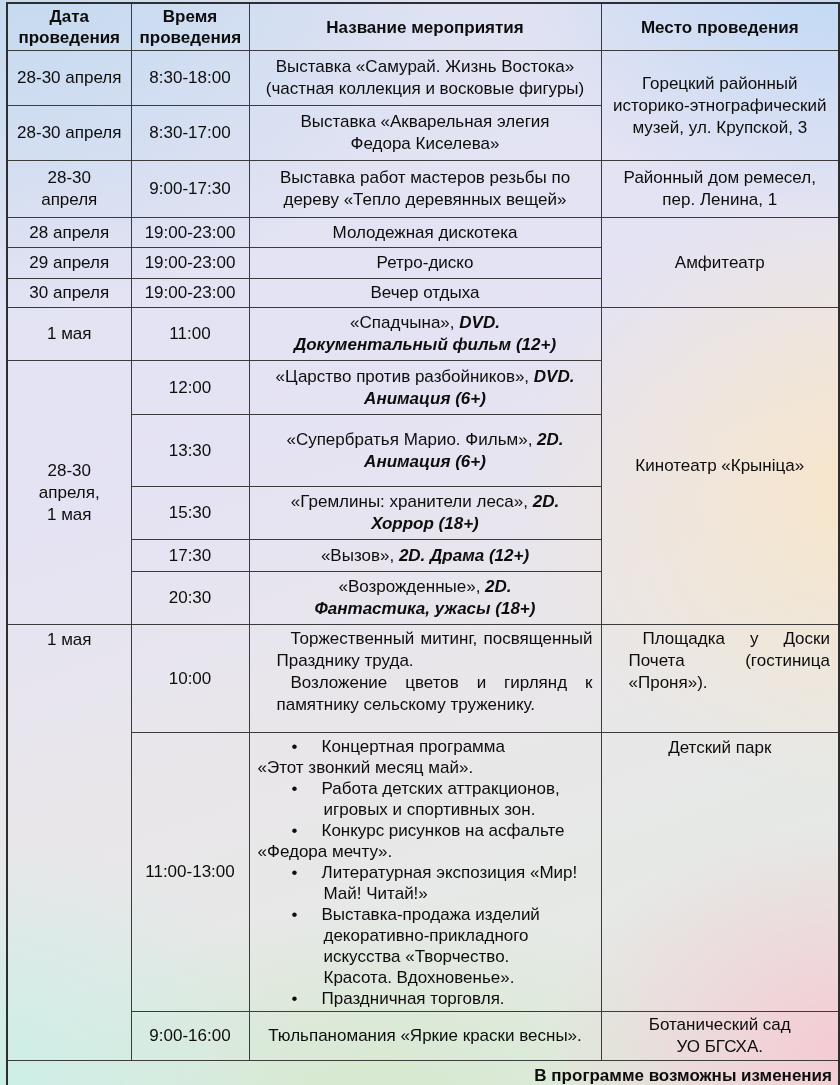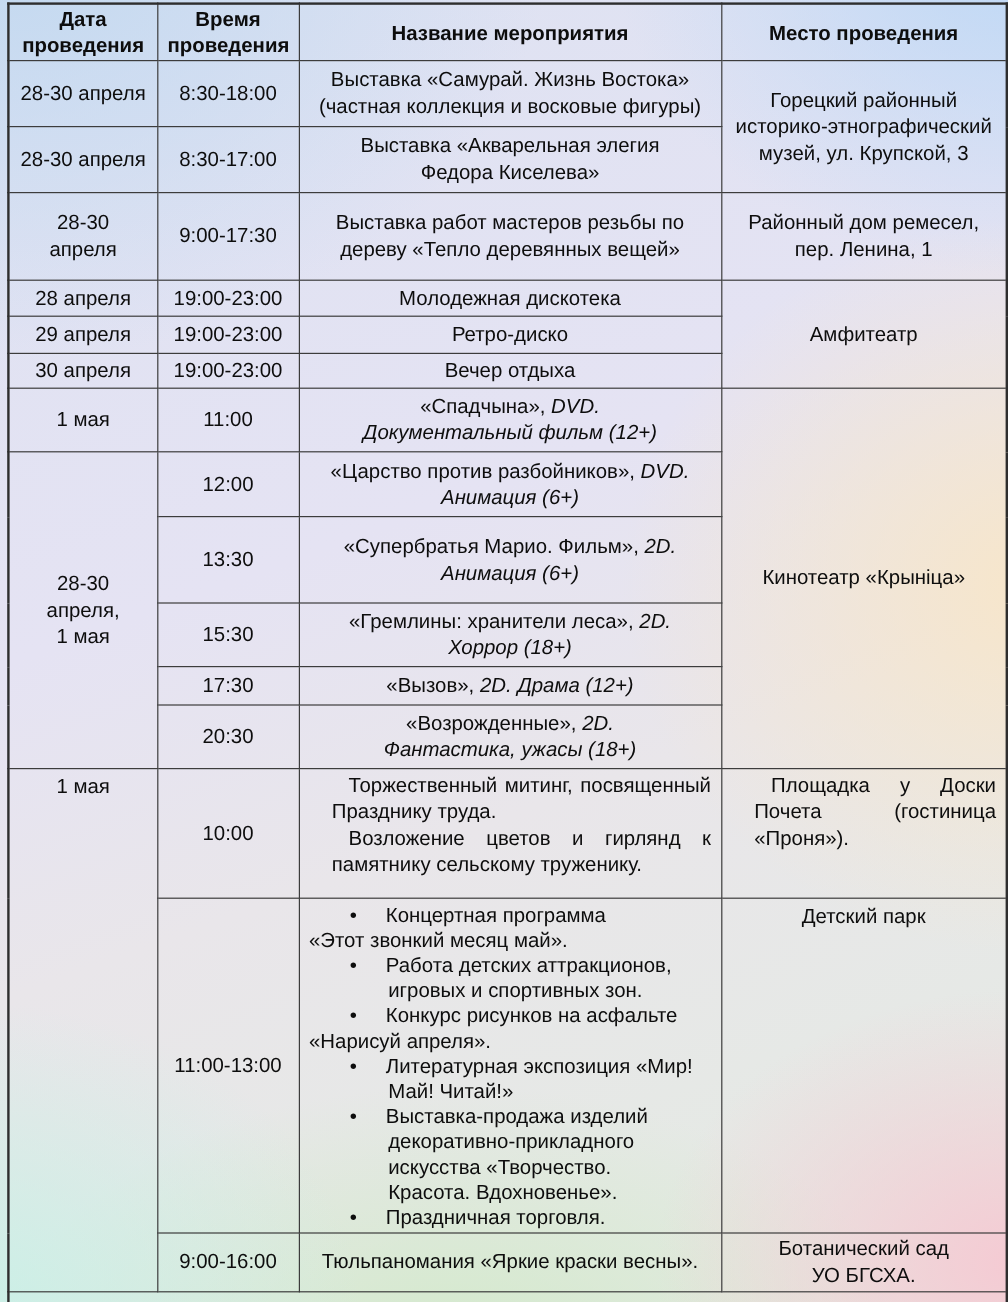--- a/index.html
+++ b/index.html
@@ -31,23 +31,23 @@
     overflow:hidden;
   }
   th{font-weight:bold;line-height:21px;}
   .pre{white-space:pre-line;}
   .vtop{vertical-align:top;padding-top:4px;}
   .just{
     text-align:justify;text-align-last:auto;
     vertical-align:top;padding-top:3px;padding-left:27px;
   }
   .just p{margin:0;text-indent:14px;}
-  .it{font-style:italic;}
+  .it{font-style:italic;font-weight:bold;}
   
-  .rh-h{height:46px}.rh-1{height:55px}.rh-2{height:55px}.rh-3{height:73px}
+  .rh-h{height:46px}.rh-1{height:55px}.rh-2{height:55px}.rh-3{height:57px}
   .rh-4{height:30px}.rh-5{height:31px}.rh-6{height:29px}
   .rh-7{height:53px}.rh-8{height:54px}.rh-9{height:72px}.rh-10{height:53px}
   .rh-11{height:32px}.rh-12{height:53px}
   .rh-13{height:108px}.rh-14{height:275px}.rh-15{height:44px}.rh-f{height:32px}
   
   .prog{vertical-align:top;text-align:left;padding:3px 6px 2px 8px;}
   .pl{line-height:21px;}
   .pl-bullet{position:relative;padding-left:64px;}
   .pl-bullet .blt{position:absolute;left:34px;top:0;}
   .pl-indent{padding-left:66px;}
@@ -187,21 +187,21 @@
   </tr>
 
   <tr class="rh-14">
     <td>11:00-13:00</td>
     <td class="prog">
       <div class="pl pl-bullet"><span class="blt">•</span><span>Концертная программа</span></div>
       <div class="pl pl-flush">«Этот звонкий месяц май».</div>
       <div class="pl pl-bullet"><span class="blt">•</span><span>Работа детских аттракционов,</span></div>
       <div class="pl pl-indent">игровых и спортивных зон.</div>
       <div class="pl pl-bullet"><span class="blt">•</span><span>Конкурс рисунков на асфальте</span></div>
-      <div class="pl pl-flush">«Нарисуй апреля».</div>
+      <div class="pl pl-flush">«Федора мечту».</div>
       <div class="pl pl-bullet"><span class="blt">•</span><span>Литературная экспозиция «Мир!</span></div>
       <div class="pl pl-indent">Май! Читай!»</div>
       <div class="pl pl-bullet"><span class="blt">•</span><span>Выставка-продажа изделий</span></div>
       <div class="pl pl-indent">декоративно-прикладного</div>
       <div class="pl pl-indent">искусства «Творчество.</div>
       <div class="pl pl-indent">Красота. Вдохновенье».</div>
       <div class="pl pl-bullet"><span class="blt">•</span><span>Праздничная торговля.</span></div>
     </td>
     <td class="vtop">Детский парк</td>
   </tr>

